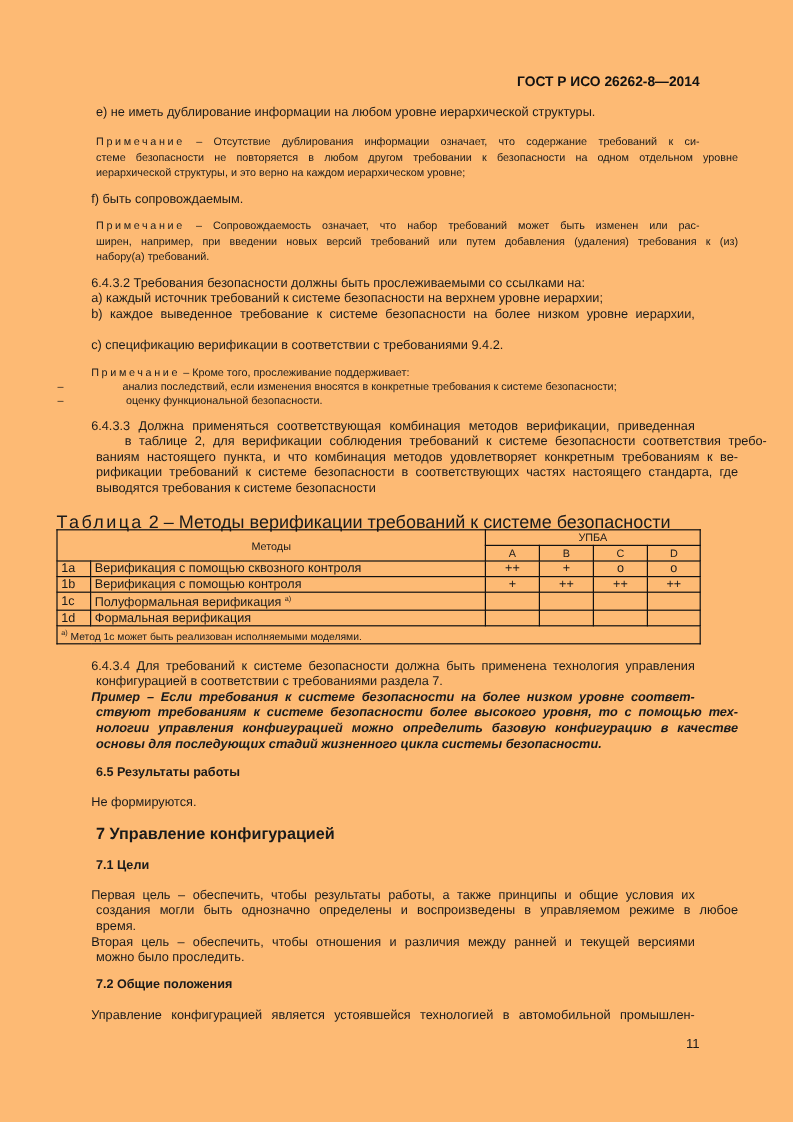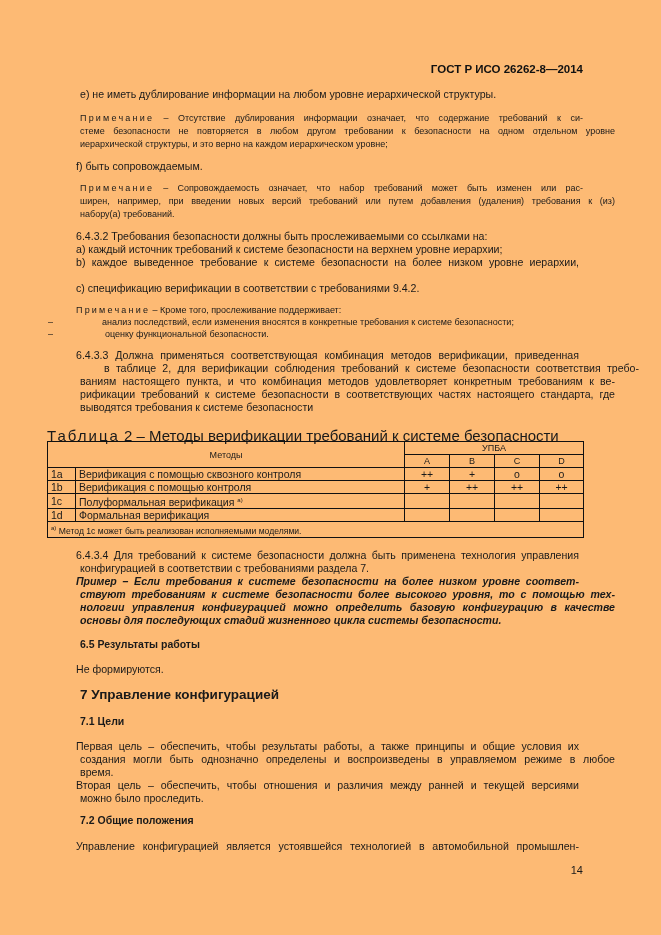--- a/index.html
+++ b/index.html
@@ -135,14 +135,14 @@
   <div class="h2" style="top:715px;">7.1 Цели</div>
   <div class="ln j" style="top:740px;">Первая цель – обеспечить, чтобы результаты работы, а также принципы и общие условия их</div>
   <div class="ln j f" style="top:753px;">создания могли быть однозначно определены и воспроизведены в управляемом режиме в любое</div>
   <div class="ln f" style="top:766px;">время.</div>
   <div class="ln j" style="top:779px;">Вторая цель – обеспечить, чтобы отношения и различия между ранней и текущей версиями</div>
   <div class="ln f" style="top:792px;">можно было проследить.</div>
 
   <div class="h2" style="top:814px;">7.2 Общие положения</div>
   <div class="ln j" style="top:840px;">Управление конфигурацией является устоявшейся технологией в автомобильной промышлен-</div>
 
-  <div class="pnum">14</div>
+  <div class="pnum">11</div>
 </div>
 
 </body></html>

